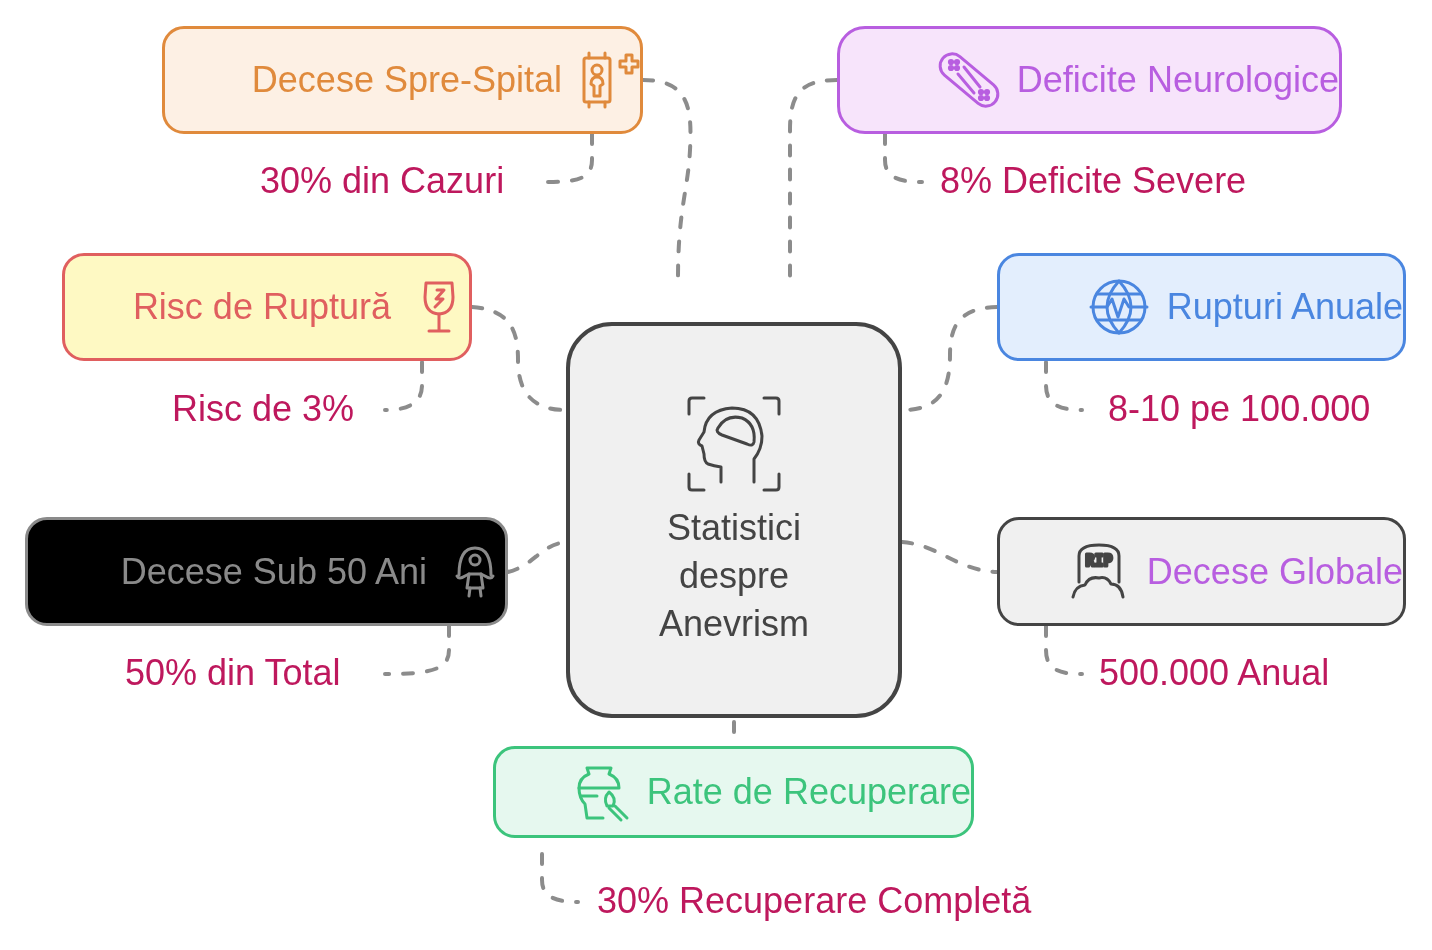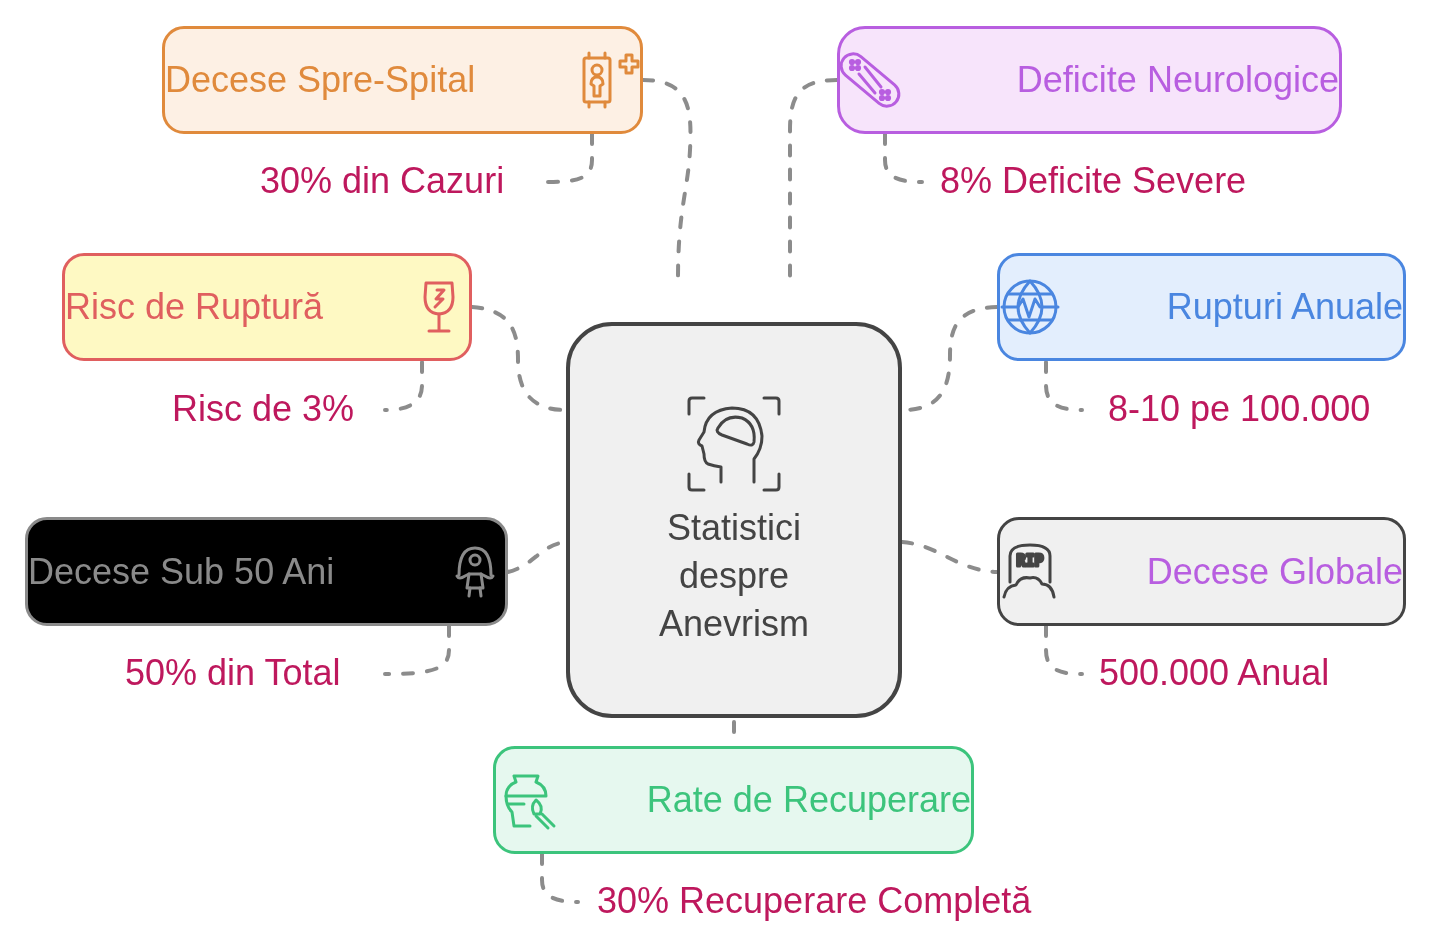--- a/index.html
+++ b/index.html
@@ -2,21 +2,21 @@
 <html><head>
   <meta charset="utf-8">
   <style>
     html, body { margin: 0; padding: 0; background: #ffffff; }
     body { width: 1432px; height: 950px; position: relative; overflow: hidden;
            font-family: "Liberation Sans", "DejaVu Sans", sans-serif; }
     #connectors { position: absolute; left: 0; top: 0; width: 1432px; height: 950px; pointer-events: none; }
     .conn { fill: none; stroke: #8c8c8c; stroke-width: 4; stroke-dasharray: 10 14; stroke-linecap: round; }
     .node {
       position: absolute; box-sizing: border-box; border: 3px solid; border-radius: 22px;
-      display: flex; align-items: center; justify-content: space-between; gap: 18px;
+      display: flex; align-items: center; justify-content: flex-end; gap: 18px;
       font-size: 36px; white-space: nowrap;
     }
     .node .icon { width: 60px; height: 60px; flex: 0 0 auto; display: flex; align-items: center; justify-content: center; }
     .node .icon svg { width: 60px; height: 60px; overflow: visible; }
     .icon svg * { fill: none; stroke: currentColor; stroke-width: 3; stroke-linecap: round; stroke-linejoin: round; }
     .sub { position: absolute; font-size: 36px; color: #be185d; white-space: nowrap; }
     .center {
       position: absolute; left: 566px; top: 278px; width: 336px; height: 396px; box-sizing: border-box;
       border: 4px solid #444444; border-radius: 46px; background: #f0f0f0;
       display: flex; flex-direction: column; align-items: center; justify-content: flex-start;
@@ -152,21 +152,21 @@
     <svg viewBox="0 0 60 60">
       <path d="M10 40 L10 14 Q10 3 30 3 Q50 3 50 14 L50 40"></path>
       <path d="M4 55 Q6 44 16 43 Q20 34 30 36 Q38 34 42 42 Q52 42 54 55"></path>
       <text x="30" y="24" text-anchor="middle" font-size="15" font-weight="bold" fill="currentColor" stroke="none" font-family="DejaVu Sans Mono, monospace">RIP</text>
     </svg>
   </span>
   <span>Decese Globale</span>
 </div>
 <div class="sub" style="left:1099px; top:652px;">500.000 Anual</div>
 
-<div class="node" style="left:493px; top:746px; width:481px; height:108px; border-color:#3cc47c; background:#e6f8ef; color:#3cc47c;">
+<div class="node" style="left:493px; top:746px; width:481px; height:92px; border-color:#3cc47c; background:#e6f8ef; color:#3cc47c;">
   <span class="icon">
     <svg viewBox="0 0 60 60">
       <path d="M18 6 L42 6 L40 12 Q50 16 50 26 L10 26 Q10 16 20 12 Z"></path>
       <path d="M10 26 Q10 36 16 42 L18 56 L34 56"></path>
       <path d="M12 34 L28 34"></path>
       <path d="M40 30 Q48 36 44 44 L38 44 Q34 36 40 30 Z"></path>
       <path d="M40 46 L52 58 M46 44 L58 56"></path>
     </svg>
   </span>
   <span>Rate de Recuperare</span>

